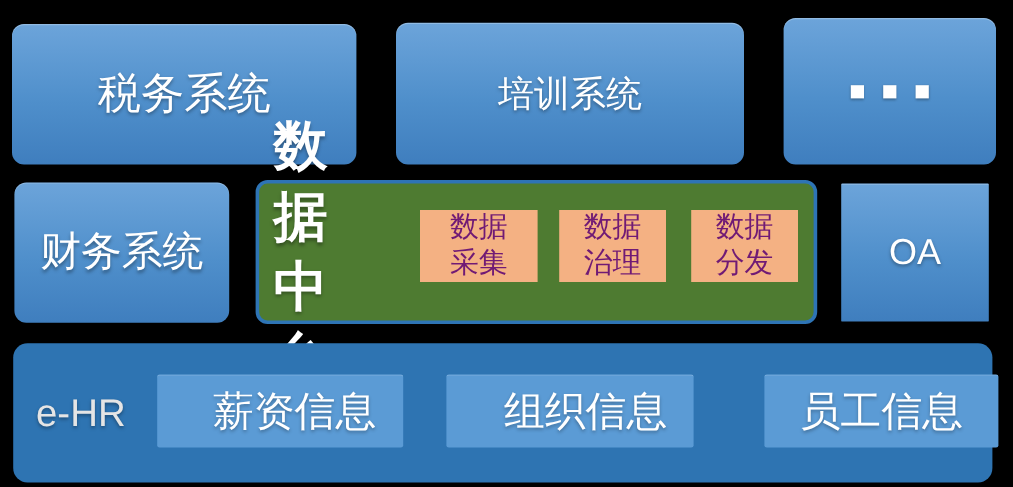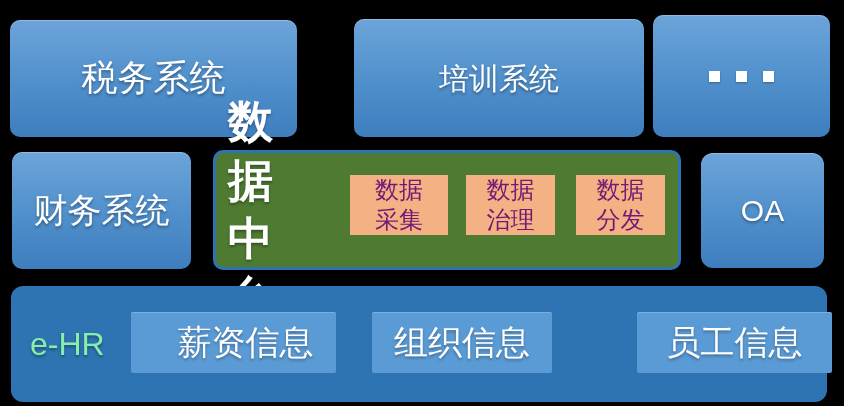--- a/index.html
+++ b/index.html
@@ -9,21 +9,21 @@
   }
   .box{position:absolute;box-sizing:border-box;display:flex;align-items:center;justify-content:center;}
   .blue-grad{
     background:linear-gradient(180deg,#6CA4DA 0%,#4F8FCB 55%,#3F7EBE 100%);
     border-radius:10px;color:#fff;
     box-shadow:inset 0 1px 0 rgba(255,255,255,0.25);
   }
   .blue-grad .lbl{text-shadow:0 2px 3px rgba(0,0,0,0.35);text-align:center;line-height:1.3;}
   
   #box-tax{left:10px;top:20px;width:287px;height:117px;font-size:36px;font-family:Liberation Serif, serif;}
-  #box-training{left:330px;top:19px;width:290px;height:118px;font-size:30px;margin-left:24px;}
+  #box-training{left:330px;top:19px;width:290px;height:118px;font-size:30px;}
   #box-more{left:653px;top:15px;width:177px;height:122px;gap:16px;}
   .sq{width:11px;height:11px;background:#fff;box-shadow:0 1px 2px rgba(0,0,0,0.3);}
   
   #box-finance{left:12px;top:152px;width:179px;height:117px;font-size:34px;padding:0 20px;}
   #box-platform{
     left:213px;top:150px;width:468px;height:120px;
     background:#4E7B31;border:3px solid #2E74B5;border-radius:10px;
     justify-content:flex-start;
   }
   #platform-title{
@@ -31,36 +31,36 @@
     text-shadow:0 2px 3px rgba(0,0,0,0.35);font-weight:bold;
   }
   .orange{
     position:absolute;top:22px;height:60px;background:#F4B183;color:#701a75;
     display:flex;align-items:flex-end;justify-content:center;
   }
   .orange .lbl{font-size:24px;line-height:1.25;width:52px;text-align:center;}
   #mod-0{left:134px;width:98px;}
   #mod-1{left:250px;width:89px;}
   #mod-2{left:360px;width:89px;}
-  #box-oa{left:701px;top:153px;width:123px;height:115px;font-size:30px;border-radius:12px;}
+  #box-oa{left:701px;top:153px;width:123px;height:115px;font-size:30px;border-radius:1px;}
   
   #box-ehr{
     left:11px;top:286px;width:816px;height:116px;background:#2E74B2;border-radius:12px;
   }
   #ehr-label{
     position:absolute;left:19px;top:0;height:116px;display:flex;align-items:center;
-    color:#86efac;font-size:32px;text-shadow:0 2px 3px rgba(0,0,0,0.35);
+    color:#e5e5e5;font-size:32px;text-shadow:0 2px 3px rgba(0,0,0,0.35);
   }
   .inner-blue{
     position:absolute;top:26px;height:61px;background:#5B9BD5;border-radius:2px;
     display:flex;align-items:center;justify-content:center;color:#fff;font-size:34px;
     text-shadow:0 2px 3px rgba(0,0,0,0.3);box-shadow:inset 0 1px 0 rgba(255,255,255,0.2);
   }
   #item-0{left:120px;width:181px;padding-left:24px;}
-  #item-1{left:361px;width:180px;}
+  #item-1{left:361px;width:180px;padding-left:26px;}
   #item-2{left:626px;width:195px;}
 </style>
 </head>
 <body>
 
 <div id="canvas">
 
   <div class="box blue-grad" id="box-tax">
     <span class="lbl">税务系统</span>
   </div>

